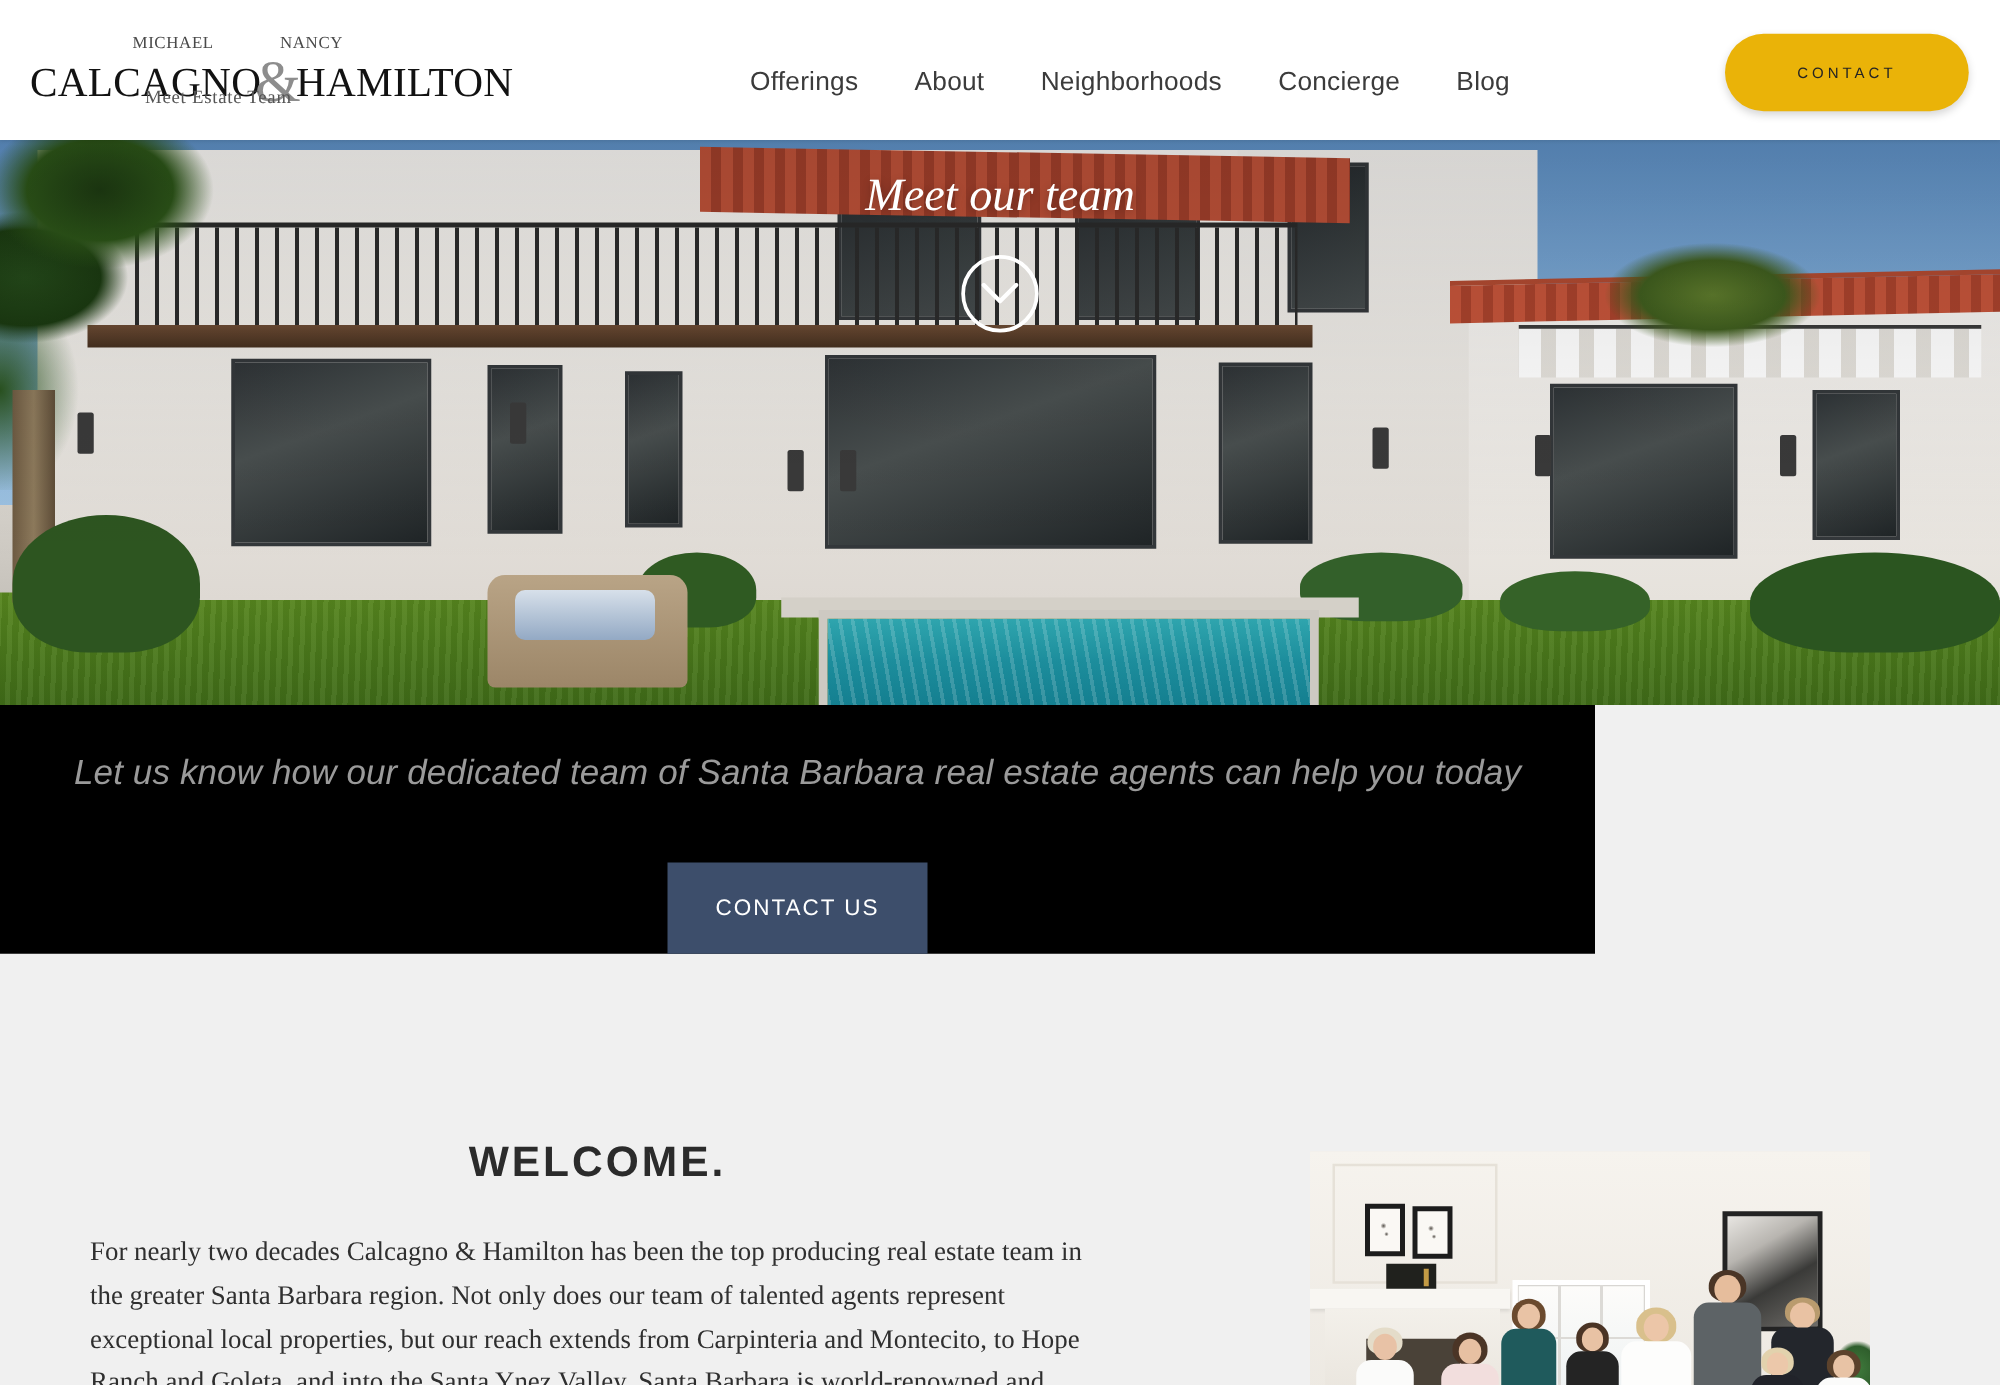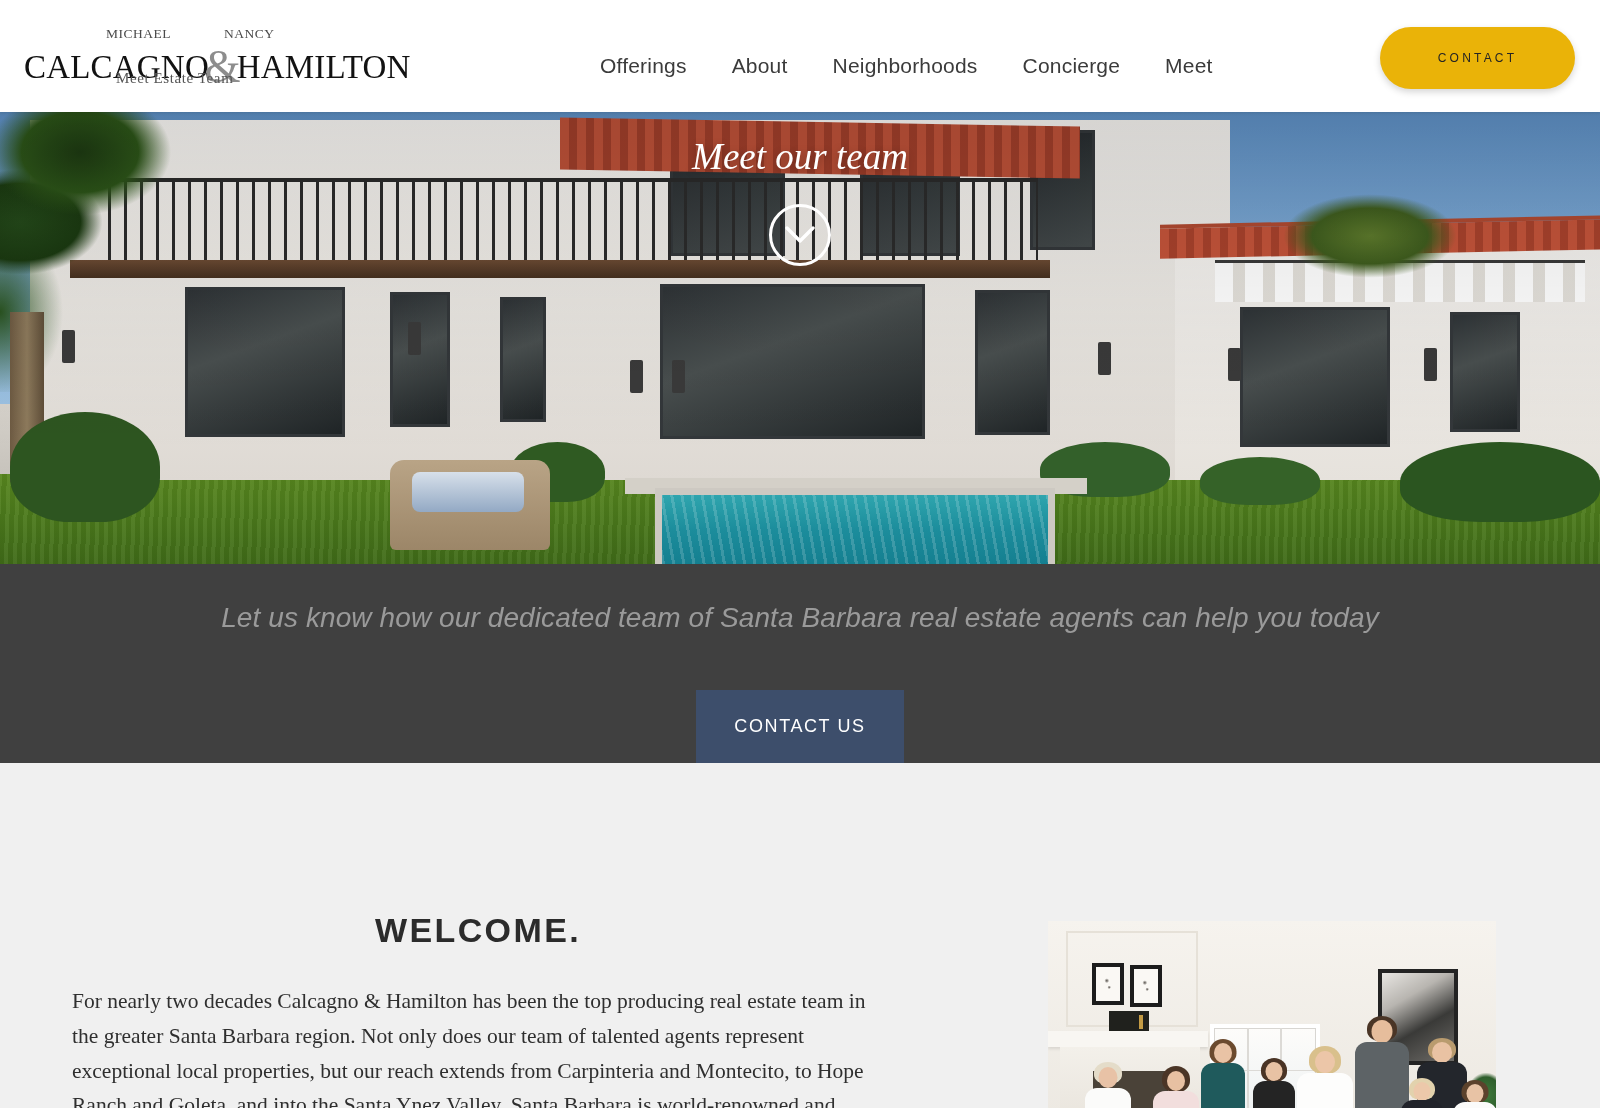--- a/index.html
+++ b/index.html
@@ -231,21 +231,21 @@
     margin-top:26px;
     width:62px; height:62px; border-radius:50%;
     border:3px solid #ffffff;
     display:flex; align-items:center; justify-content:center;
     cursor:pointer;
   }
   .scroll-btn svg{ display:block; }
 
   
   .cta-section{
-    width:1600px; background:#404040;
+    width:1276px; background:#000000;
     display:flex; flex-direction:column; align-items:center;
     padding-top:38px;
   }
   .cta-tagline{
     font-size:28px; font-style:italic; color:#9a9a9a;
     letter-spacing:.1px; text-align:center;
   }
   .cta-button{
     margin-top:56px;
     width:208px; height:73px;
@@ -351,21 +351,21 @@
       <span>HAMILTON</span>
     </span>
     <span class="logo-sub">Meet Estate Team</span>
   </div>
 
   <nav class="main-nav">
     <a class="nav-link">Offerings</a>
     <a class="nav-link">About</a>
     <a class="nav-link">Neighborhoods</a>
     <a class="nav-link">Concierge</a>
-    <a class="nav-link">Meet</a>
+    <a class="nav-link">Blog</a>
   </nav>
 
   <div class="contact-pill">CONTACT</div>
 </header>
 
 <section class="hero">
 
   <div class="hero-photo">
     <div class="sky"></div>
     <div class="lawn"></div>

